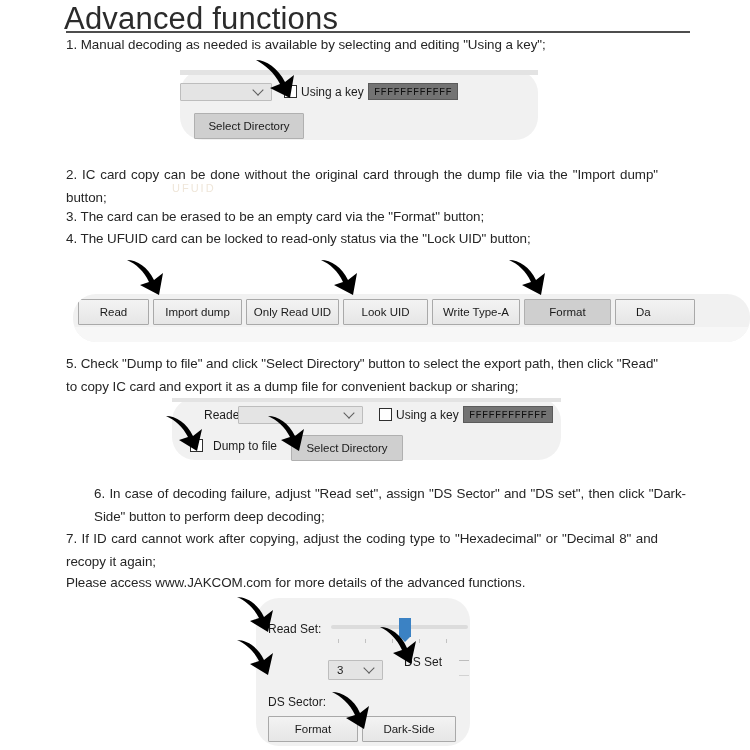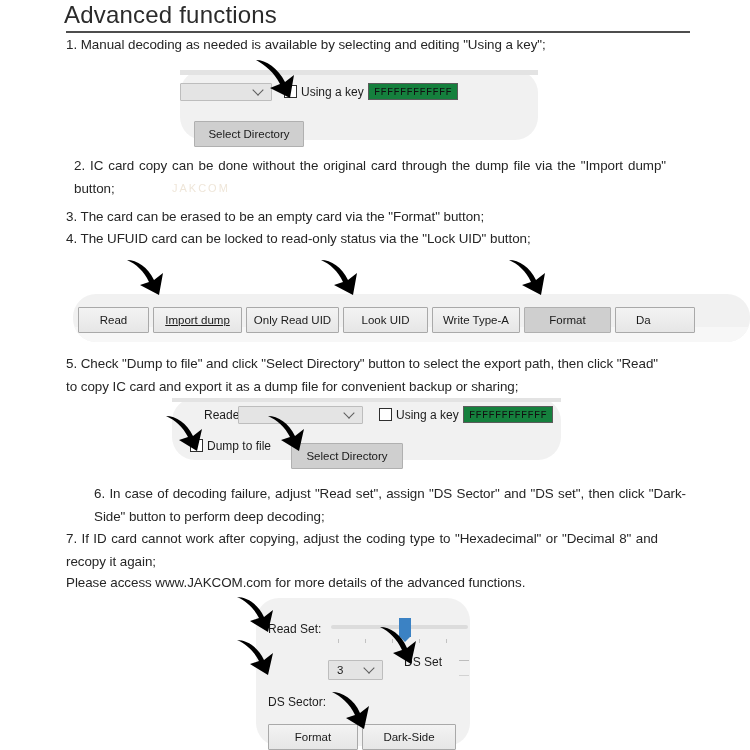--- a/index.html
+++ b/index.html
@@ -16,21 +16,21 @@
     font-family: "Liberation Sans", sans-serif;
     color: #231f20;
     -webkit-font-smoothing: antialiased;
   }
 
   
   .page-title {
     position: absolute;
     left: 64px;
     top: 1px;
-    font-size: 24px;
+    font-size: 31px;
     font-weight: 400;
     letter-spacing: 0.2px;
     color: #2b2b2b;
     font-family: "Liberation Sans", sans-serif;
   }
   .title-rule {
     position: absolute;
     left: 66px;
     top: 31px;
     width: 624px;
@@ -79,21 +79,20 @@
     border: 1px solid #a9a9a9;
     border-radius: 1px;
     font-size: 11.5px;
     color: #1a1a1a;
     display: flex;
     align-items: center;
     justify-content: center;
     white-space: nowrap;
     font-family: "Liberation Sans", sans-serif;
     padding: 12px 4px;
-    margin-top: 8px;
   }
   .btn.dark {
     background: #cfcfcf;
     border: 1px solid #b0b0b0;
   }
 
   .combo {
     position: absolute;
     box-sizing: border-box;
     background: #e4e4e4;
@@ -128,21 +127,21 @@
     box-sizing: border-box;
     width: 13px;
     height: 13px;
     background: #ffffff;
     border: 1.6px solid #2e2e2e;
   }
 
   .keyfield {
     position: absolute;
     box-sizing: border-box;
-    background: #15803d;
+    background: #737373;
     border: 1px solid #5b5b5b;
     font-family: "Liberation Mono", monospace;
     font-size: 10.5px;
     letter-spacing: 0.2px;
     color: #111;
     display: flex;
     align-items: center;
     justify-content: center;
   }
 
@@ -220,31 +219,31 @@
 
   <div class="btn dark" style="left:14px; top:43px; width:110px; height:20px;">Select Directory</div>
 </div>
 
 <div class="arrow" style="left:252px; top:58px;">
   <svg width="48" height="42" viewBox="0 0 48 42">
     <path d="M4 2 C14 2, 26 10, 33 24 L42 17 L38 40 L18 30 L28 26 C22 14, 13 7, 4 2 Z" fill="#000000"></path>
   </svg>
 </div>
 
-<div class="para" style="left:66px; top:155px; width:592px;margin-left:8px;">2. IC card copy can be done without the original card through the dump file via the "Import dump" button;</div>
+<div class="para" style="left:66px; top:164px; width:592px;">2. IC card copy can be done without the original card through the dump file via the "Import dump" button;</div>
 <div class="para nojust" style="left:66px; top:206px; width:600px;">3. The card can be erased to be an empty card via the "Format" button;</div>
 <div class="para nojust" style="left:66px; top:228px; width:600px;">4. The UFUID card can be locked to read-only status via the "Lock UID" button;</div>
 
-<div class="watermark" style="left:172px; top:182px;">JAKCOM</div>
+<div class="watermark" style="left:172px; top:182px;">UFUID</div>
 
 <div class="panel" style="left:73px; top:294px; width:677px; height:48px; overflow:hidden;">
   <div class="panel-strip" style="top:33px; height:15px; background:#f7f7f7;"></div>
 
   <div class="btn" style="left:5px; top:5px; width:71px; height:21px;">Read</div>
-  <div class="btn" style="left:80px; top:5px; width:89px; height:21px;text-decoration:underline;">Import dump</div>
+  <div class="btn" style="left:80px; top:5px; width:89px; height:21px;">Import dump</div>
   <div class="btn" style="left:173px; top:5px; width:93px; height:21px;">Only Read UID</div>
   <div class="btn" style="left:270px; top:5px; width:85px; height:21px;">Look UID</div>
   <div class="btn" style="left:359px; top:5px; width:88px; height:21px;">Write Type-A</div>
   <div class="btn dark" style="left:451px; top:5px; width:87px; height:21px;">Format</div>
   <div class="btn" style="left:542px; top:5px; width:80px; height:21px; justify-content:flex-start; padding-left:20px;">Da</div>
 </div>
 
 <div class="arrow" style="left:124px; top:258px;">
   <svg width="44" height="38" viewBox="0 0 44 38">
     <path d="M3 2 C13 2, 24 9, 30 22 L39 15 L35 37 L16 27 L25 24 C20 13, 12 6, 3 2 Z" fill="#000000"></path>
@@ -272,21 +271,21 @@
     <span></span>
     <span class="chev"></span>
   </div>
 
   <div class="checkbox" style="left:207px; top:10px;"></div>
   <div class="ui-label" style="left:224px; top:10px;">Using a key</div>
 
   <div class="keyfield" style="left:291px; top:8px; width:90px; height:17px;">FFFFFFFFFFFF</div>
 
   <div class="checkbox" style="left:18px; top:41px;"></div>
-  <div class="ui-label" style="left:35px; top:41px;">Dump to file</div>
+  <div class="ui-label" style="left:41px; top:41px;">Dump to file</div>
 
   <div class="btn dark" style="left:119px; top:37px; width:112px; height:21px;">Select Directory</div>
 </div>
 
 <div class="arrow" style="left:164px; top:414px;">
   <svg width="42" height="38" viewBox="0 0 42 38">
     <path d="M2 2 C12 2, 23 9, 29 22 L38 15 L33 37 L15 26 L24 23 C19 13, 11 6, 2 2 Z" fill="#000000"></path>
   </svg>
 </div>
 

